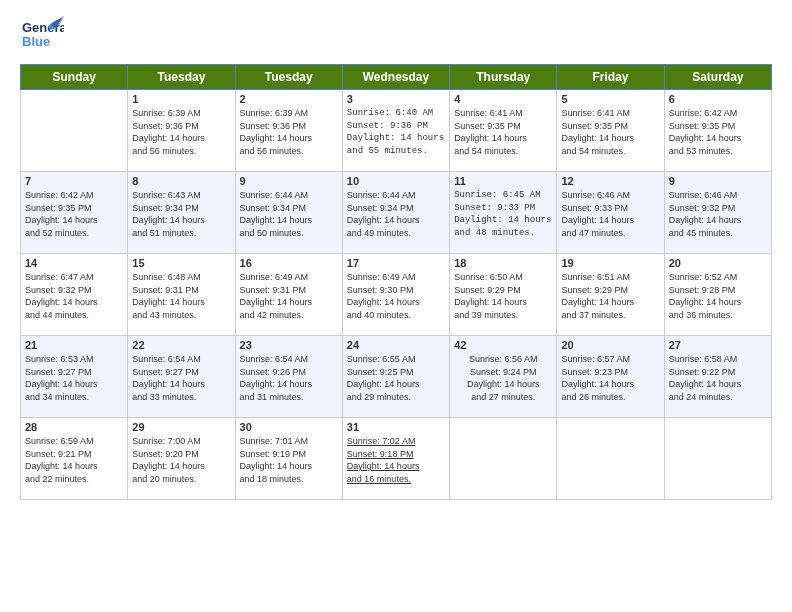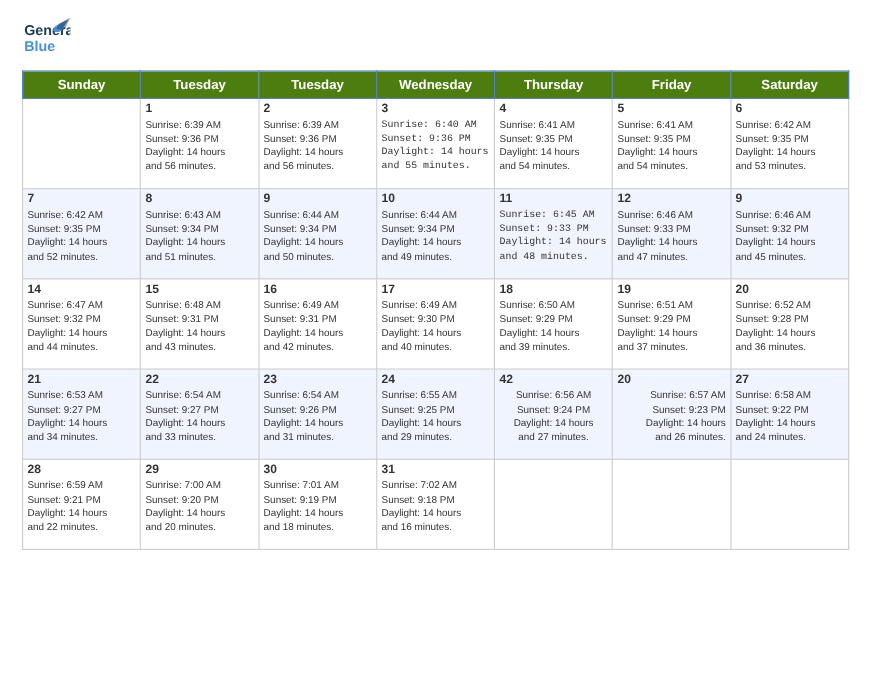--- a/index.html
+++ b/index.html
@@ -302,21 +302,21 @@
           </td>
           <td>
             <span class="day-num">42</span>
             <div class="day-info" style="white-space: pre-line; text-align: center;">Sunrise: 6:56 AM
 Sunset: 9:24 PM
 Daylight: 14 hours
 and 27 minutes.</div>
           </td>
           <td>
             <span class="day-num">20</span>
-            <div class="day-info" style="white-space: pre-line; text-align: right;">Sunrise: 6:57 AM
+            <div class="day-info" style="white-space: pre-line;">Sunrise: 6:57 AM
 Sunset: 9:23 PM
 Daylight: 14 hours
 and 26 minutes.</div>
           </td>
           <td>
             <span class="day-num">27</span>
             <div class="day-info" style="white-space: pre-line;">Sunrise: 6:58 AM
 Sunset: 9:22 PM
 Daylight: 14 hours
 and 24 minutes.</div>
@@ -339,21 +339,21 @@
           </td>
           <td>
             <span class="day-num">30</span>
             <div class="day-info" style="white-space: pre-line;">Sunrise: 7:01 AM
 Sunset: 9:19 PM
 Daylight: 14 hours
 and 18 minutes.</div>
           </td>
           <td>
             <span class="day-num">31</span>
-            <div class="day-info" style="white-space: pre-line;">Sunrise: 7:02 AM
+            <div class="day-info" style="white-space: pre-line; text-decoration: underline;">Sunrise: 7:02 AM
 Sunset: 9:18 PM
 Daylight: 14 hours
 and 16 minutes.</div>
           </td>
           <td class="empty-cell"></td>
           <td class="empty-cell"></td>
           <td class="empty-cell"></td>
         </tr>
       </tbody>
   </table>

